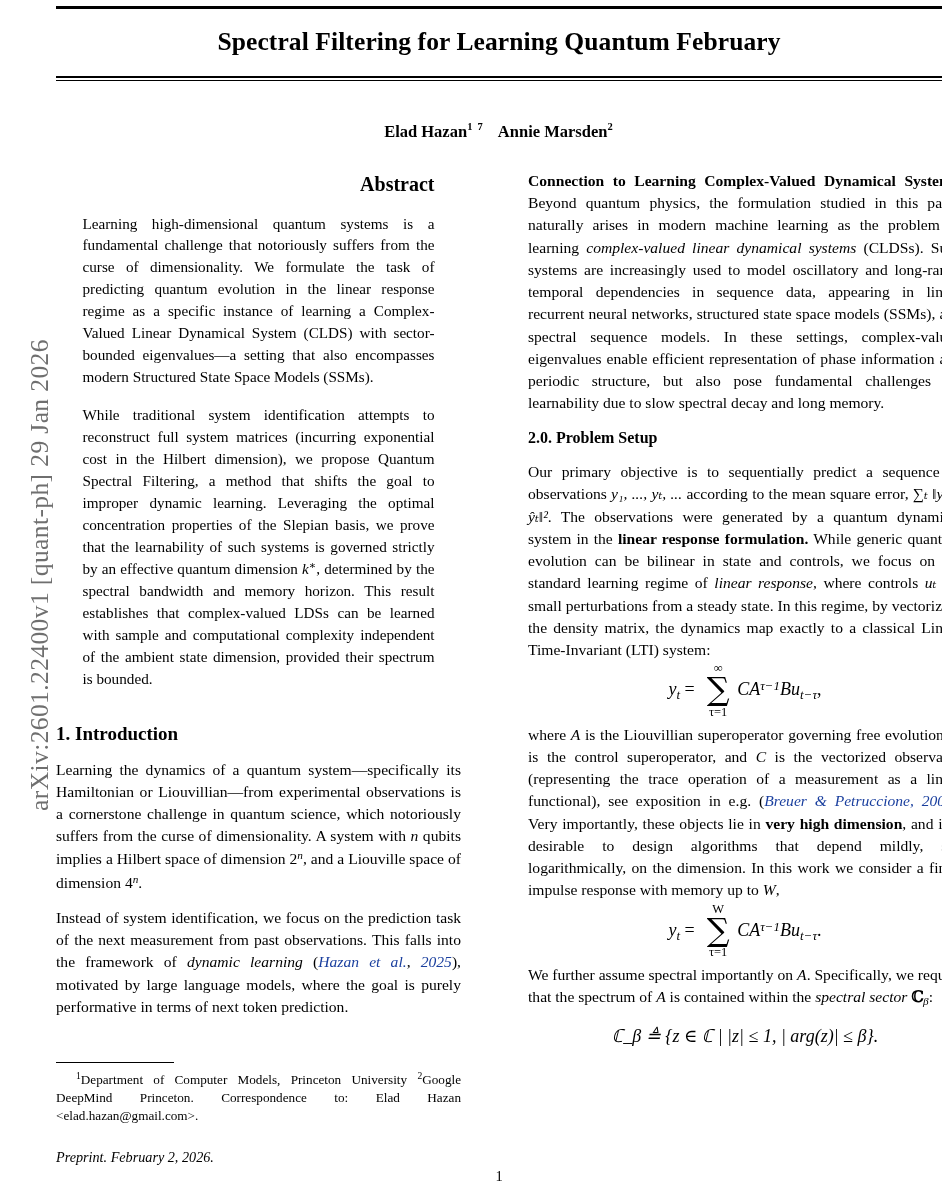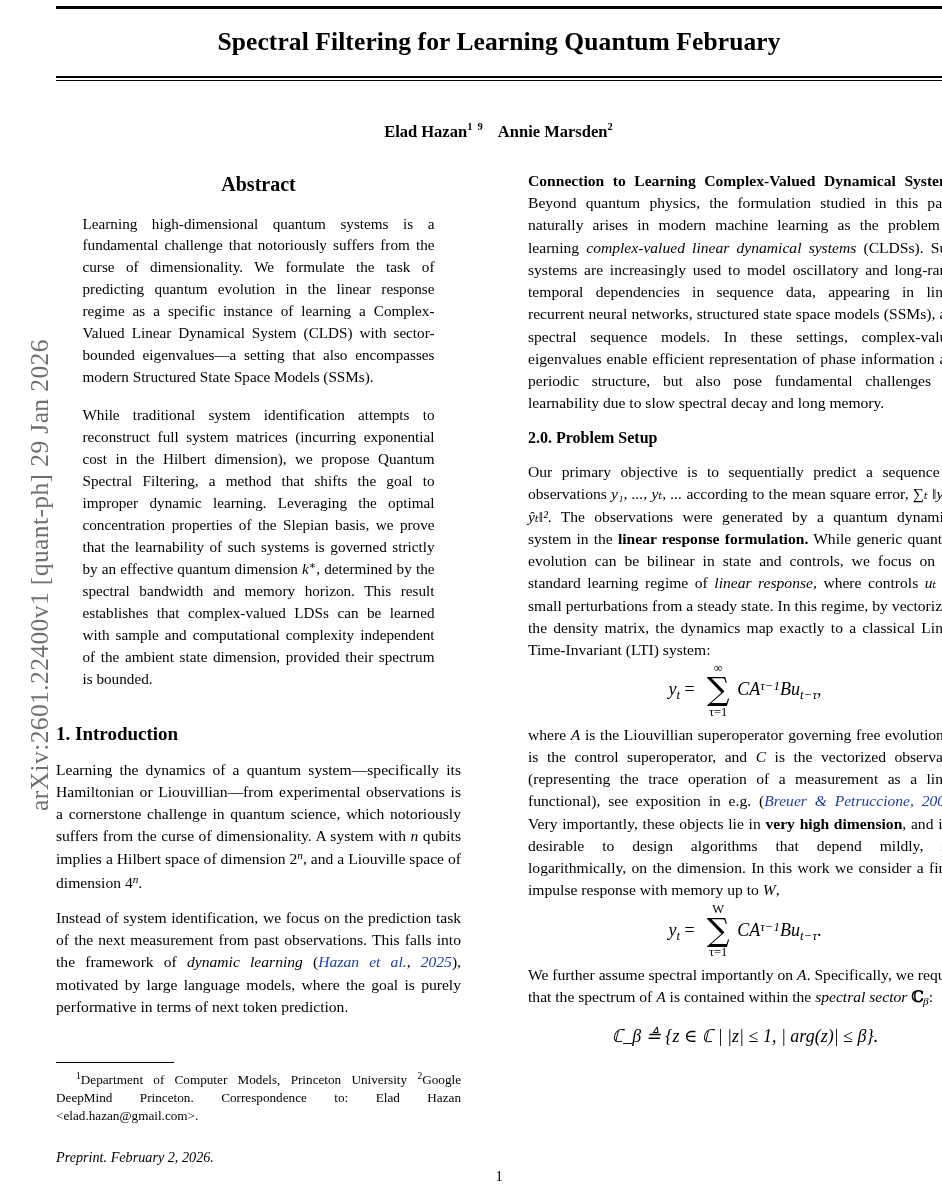--- a/index.html
+++ b/index.html
@@ -111,21 +111,21 @@
   }
   #col-left  { left: 0px;   width: 405px; }
   #col-right { left: 472px; width: 434px; }
 
   .abstract-box {
     width: 352px;
     margin: 0 auto;
   }
   h2.abstract-head {
     margin: 0 0 14px 0;
-    text-align: center;
+    text-align: right;
     font-size: 20px;
     font-weight: bold;
   }
   .abstract-box p {
     margin: 0 0 16px 0;
     text-align: justify;
     font-size: 15.2px;
     line-height: 1.445;
   }
   .abstract-box p:last-child { margin-bottom: 0; }
@@ -256,21 +256,21 @@
 
 <div id="page">
 
   <div class="rule-top"></div>
   <div class="rule-under-a"></div>
   <div class="rule-under-b"></div>
 
   <div id="paper-title">Spectral Filtering for Learning Quantum February</div>
 
   <div id="authors">
-    <span>Elad Hazan</span><span class="affil">1 9</span><span class="gap"></span><span>Annie Marsden</span><span class="affil">2</span>
+    <span>Elad Hazan</span><span class="affil">1 7</span><span class="gap"></span><span>Annie Marsden</span><span class="affil">2</span>
   </div>
 
   <div class="col" id="col-left">
 
     <div class="abstract-box">
       <h2 class="abstract-head">Abstract</h2>
       <p>Learning high-dimensional quantum systems is a fundamental challenge that notoriously suffers from the curse of dimensionality. We formulate the task of predicting quantum evolution in the linear response regime as a specific instance of learning a Complex-Valued Linear Dynamical System (CLDS) with sector-bounded eigenvalues—a setting that also encompasses modern Structured State Space Models (SSMs).</p>
       <p><span>While traditional system identification attempts to reconstruct full system matrices (incurring exponential cost in the Hilbert dimension), we propose Quantum Spectral Filtering, a method that shifts the goal to improper dynamic learning. Leveraging the optimal concentration properties of the Slepian basis, we prove that the learnability of such systems is governed strictly by an effective quantum dimension </span><span class="m">k</span><span class="sup">∗</span><span>, determined by the spectral bandwidth and memory horizon. This result establishes that complex-valued LDSs can be learned with sample and computational complexity independent of the ambient state dimension, provided their spectrum is bounded.</span></p>
     </div>
 

